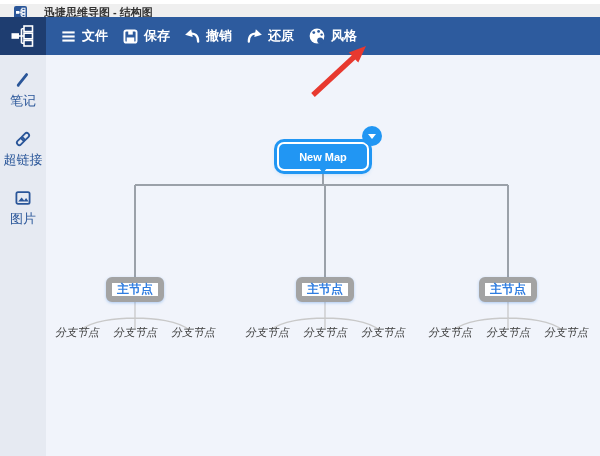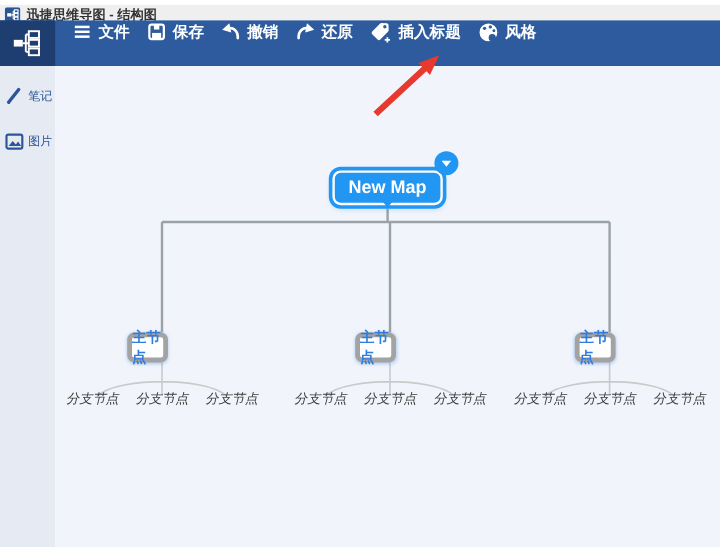--- a/index.html
+++ b/index.html
@@ -1,60 +1,60 @@
 <!DOCTYPE html>
 <html><head>
 <meta charset="utf-8">
 <style>
   * { margin:0; padding:0; box-sizing:border-box; }
   body { font-family:"Liberation Sans","DejaVu Sans",sans-serif; }
   .app { position:relative; width:600px; height:456px; overflow:hidden; background:#fff; }
 
   
   .titlebar { position:absolute; left:0; top:4px; width:600px; height:17px;
-    background:#efefef; display:flex; align-items:center; gap:5px; padding-left:4px; }
+    background:#efefef; display:flex; align-items:center; gap:17px; padding-left:14px; }
   .titlebar .ttext { font-size:11px; font-weight:bold; color:#333; }
 
   
   .toolbar { position:absolute; left:0; top:17px; width:600px; height:38px;
-    background:#2d5b9e; display:flex; align-items:flex-start; }
+    background:#2d5b9e; display:flex; align-items:center; }
   .logo-block { width:46px; height:38px; background:#1e3d70; display:flex;
     align-items:center; justify-content:center; flex:0 0 auto; }
   .tb-buttons { display:flex; align-items:center; gap:14px; padding-left:14px; }
   .tb-btn { display:flex; align-items:center; gap:5px; color:#fff; font-size:13px;
     font-weight:bold; white-space:nowrap; cursor:pointer; }
   .tb-btn svg { display:block; }
 
   
   .sidebar { position:absolute; left:0; top:55px; width:46px; height:401px;
     background:#e6eaf2; display:flex; flex-direction:column; align-items:center;
     padding-top:16px; gap:20px; }
-  .sb-item { display:flex; flex-direction:row; align-items:center; gap:3px;
-    color:#2a5699; font-size:10px; cursor:pointer; }
+  .sb-item { display:flex; flex-direction:column; align-items:center; gap:3px;
+    color:#2a5699; font-size:13px; cursor:pointer; }
 
   
   .canvas { position:absolute; left:46px; top:55px; width:554px; height:401px;
     background:#f1f4fb; }
   .connectors { position:absolute; left:0; top:0; }
 
   .root-node { position:absolute; left:231px; top:87px; width:92px; height:29px;
     background:#2196f3; border:2px solid #ffffff; border-radius:7px;
     box-shadow:0 0 0 3px #2196f3, 0 2px 5px rgba(33,150,243,.45);
     display:flex; align-items:center; justify-content:center;
-    color:#fff; font-size:15px; font-weight:bold; }
+    color:#fff; font-size:11px; font-weight:bold; }
   .root-node::after { content:""; position:absolute; left:50%; bottom:-9px;
     margin-left:-5px; border:5px solid transparent; border-top:6px solid #2196f3; }
   .root-badge { position:absolute; left:316px; top:71px; width:20px; height:20px;
     border-radius:50%; background:#2196f3; display:flex; align-items:center;
     justify-content:center; cursor:pointer; }
   .root-badge .tri { width:0; height:0; border:4px solid transparent;
     border-top:5px solid #fff; margin-top:4px; }
 
-  .mnode { position:absolute; top:222px; width:34px; height:25px; background:#fff;
-    border:4px solid #a3a3a3; border-radius:6px; display:flex; align-items:center;
+  .mnode { position:absolute; top:222px; width:58px; height:25px; background:#fff;
+    border:6px solid #a3a3a3; border-radius:6px; display:flex; align-items:center;
     justify-content:center; color:#2f7de1; font-size:12px; font-weight:bold;
     box-shadow:0 1px 3px rgba(47,125,225,.35); }
   .bnode { position:absolute; top:270px; width:48px; text-align:center;
     font-size:11px; color:#3c3c3c;font-style:italic; }
 
   .red-arrow { position:absolute; left:292px; top:40px; z-index:20; }
 </style>
 </head>
 <body>
 
@@ -113,28 +113,20 @@
       <div class="tb-btn">
         <svg width="17" height="17" viewBox="0 0 18 18">
           <g transform="scale(-1,1) translate(-18,0)">
             <path d="M6 6.2 C11 4.8 15.2 8 15 14.5" fill="none" stroke="#fff" stroke-width="2.4" stroke-linecap="round"></path>
             <polygon points="7.6,1.4 1.2,7.2 9.2,9.6" fill="#fff"></polygon>
           </g>
         </svg>
         <span>还原</span>
       </div>
 
-      <div class="tb-btn">
-        <svg width="19" height="19" viewBox="0 0 19 19">
-          <path d="M2.2 9.2 L8.6 2.8 a2 2 0 0 1 1.4 -0.6 l4.2 0.1 a1.6 1.6 0 0 1 1.6 1.6 l0.1 4.2 a2 2 0 0 1 -0.6 1.4 L8.9 15.9 a1.6 1.6 0 0 1 -2.3 0 L2.2 11.5 a1.6 1.6 0 0 1 0 -2.3 Z" fill="#fff"></path>
-          <circle cx="12.7" cy="5.3" r="1.4" fill="#2d5b9e"></circle>
-          <path d="M12.6 16.2 h4.4 M14.8 14 v4.4" stroke="#fff" stroke-width="1.5"></path>
-        </svg>
-        <span>插入标题</span>
-      </div>
 
 
       <div class="tb-btn">
         <svg width="18" height="18" viewBox="0 0 18 18">
           <circle cx="9" cy="9" r="7.4" fill="#fff"></circle>
           <circle cx="5.8" cy="5.6" r="1.4" fill="#2d5b9e"></circle>
           <circle cx="10.6" cy="4.4" r="1.4" fill="#2d5b9e"></circle>
           <circle cx="13.6" cy="7.6" r="1.2" fill="#2d5b9e"></circle>
           <circle cx="12.2" cy="13.4" r="3" fill="#2d5b9e"></circle>
         </svg>
@@ -147,20 +139,29 @@
   <div class="sidebar">
     <div class="sb-item">
       <svg width="18" height="18" viewBox="0 0 18 18">
         <path d="M4.2 14.2 L12.6 3.6" stroke="#2a5699" stroke-width="2.8" stroke-linecap="round"></path>
         <path d="M3.4 15.6 l2.2 -0.4 -1.6 -1.4 z" fill="#2a5699"></path>
       </svg>
       <span>笔记</span>
     </div>
     <div class="sb-item">
       <svg width="18" height="18" viewBox="0 0 18 18">
+        <g transform="rotate(-45 9 9)">
+          <rect x="1.4" y="6.6" width="8.6" height="4.8" rx="2.4" fill="none" stroke="#2a5699" stroke-width="1.8"></rect>
+          <rect x="8" y="6.6" width="8.6" height="4.8" rx="2.4" fill="none" stroke="#2a5699" stroke-width="1.8"></rect>
+        </g>
+      </svg>
+      <span>超链接</span>
+    </div>
+    <div class="sb-item">
+      <svg width="18" height="18" viewBox="0 0 18 18">
         <rect x="2.4" y="3.2" width="13.2" height="11.6" rx="1.6" fill="none" stroke="#2a5699" stroke-width="1.8"></rect>
         <path d="M4.2 12.6 l3.4 -4.2 2.6 3 1.9 -2.4 2.5 3.6 z" fill="#2a5699"></path>
       </svg>
       <span>图片</span>
     </div>
   </div>
 
   <div class="canvas">
     <svg class="connectors" width="554" height="401">
 

